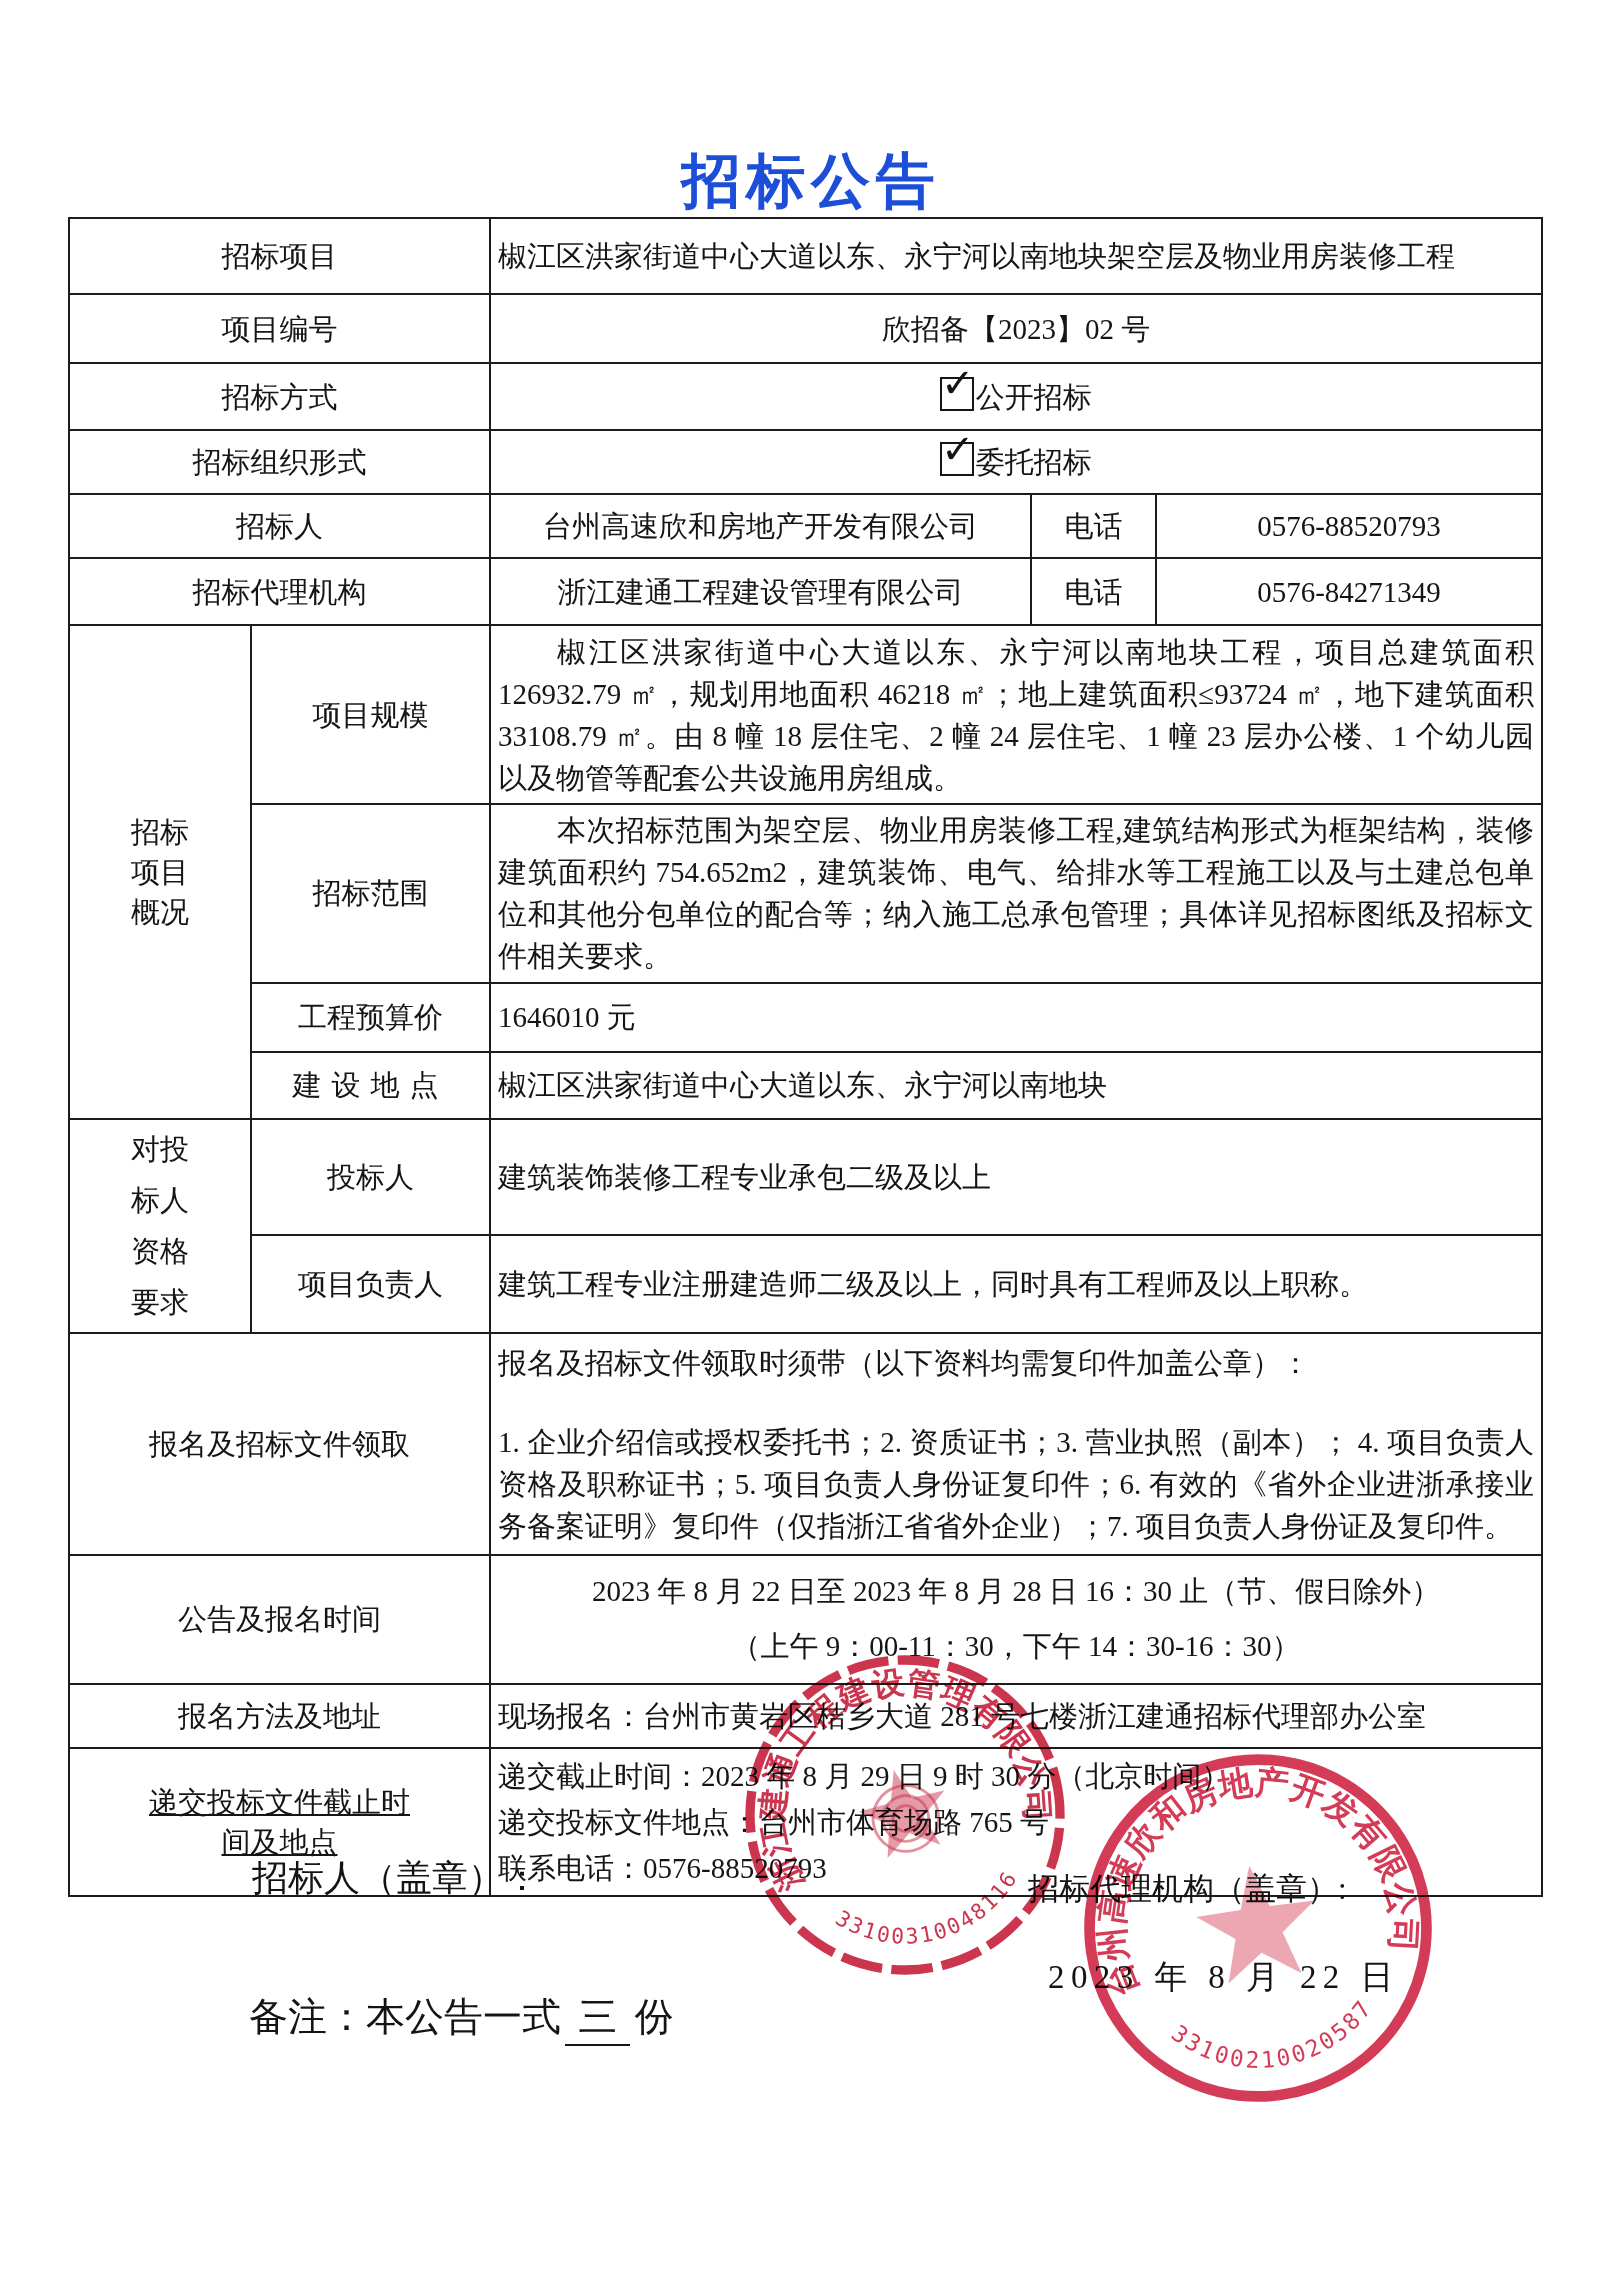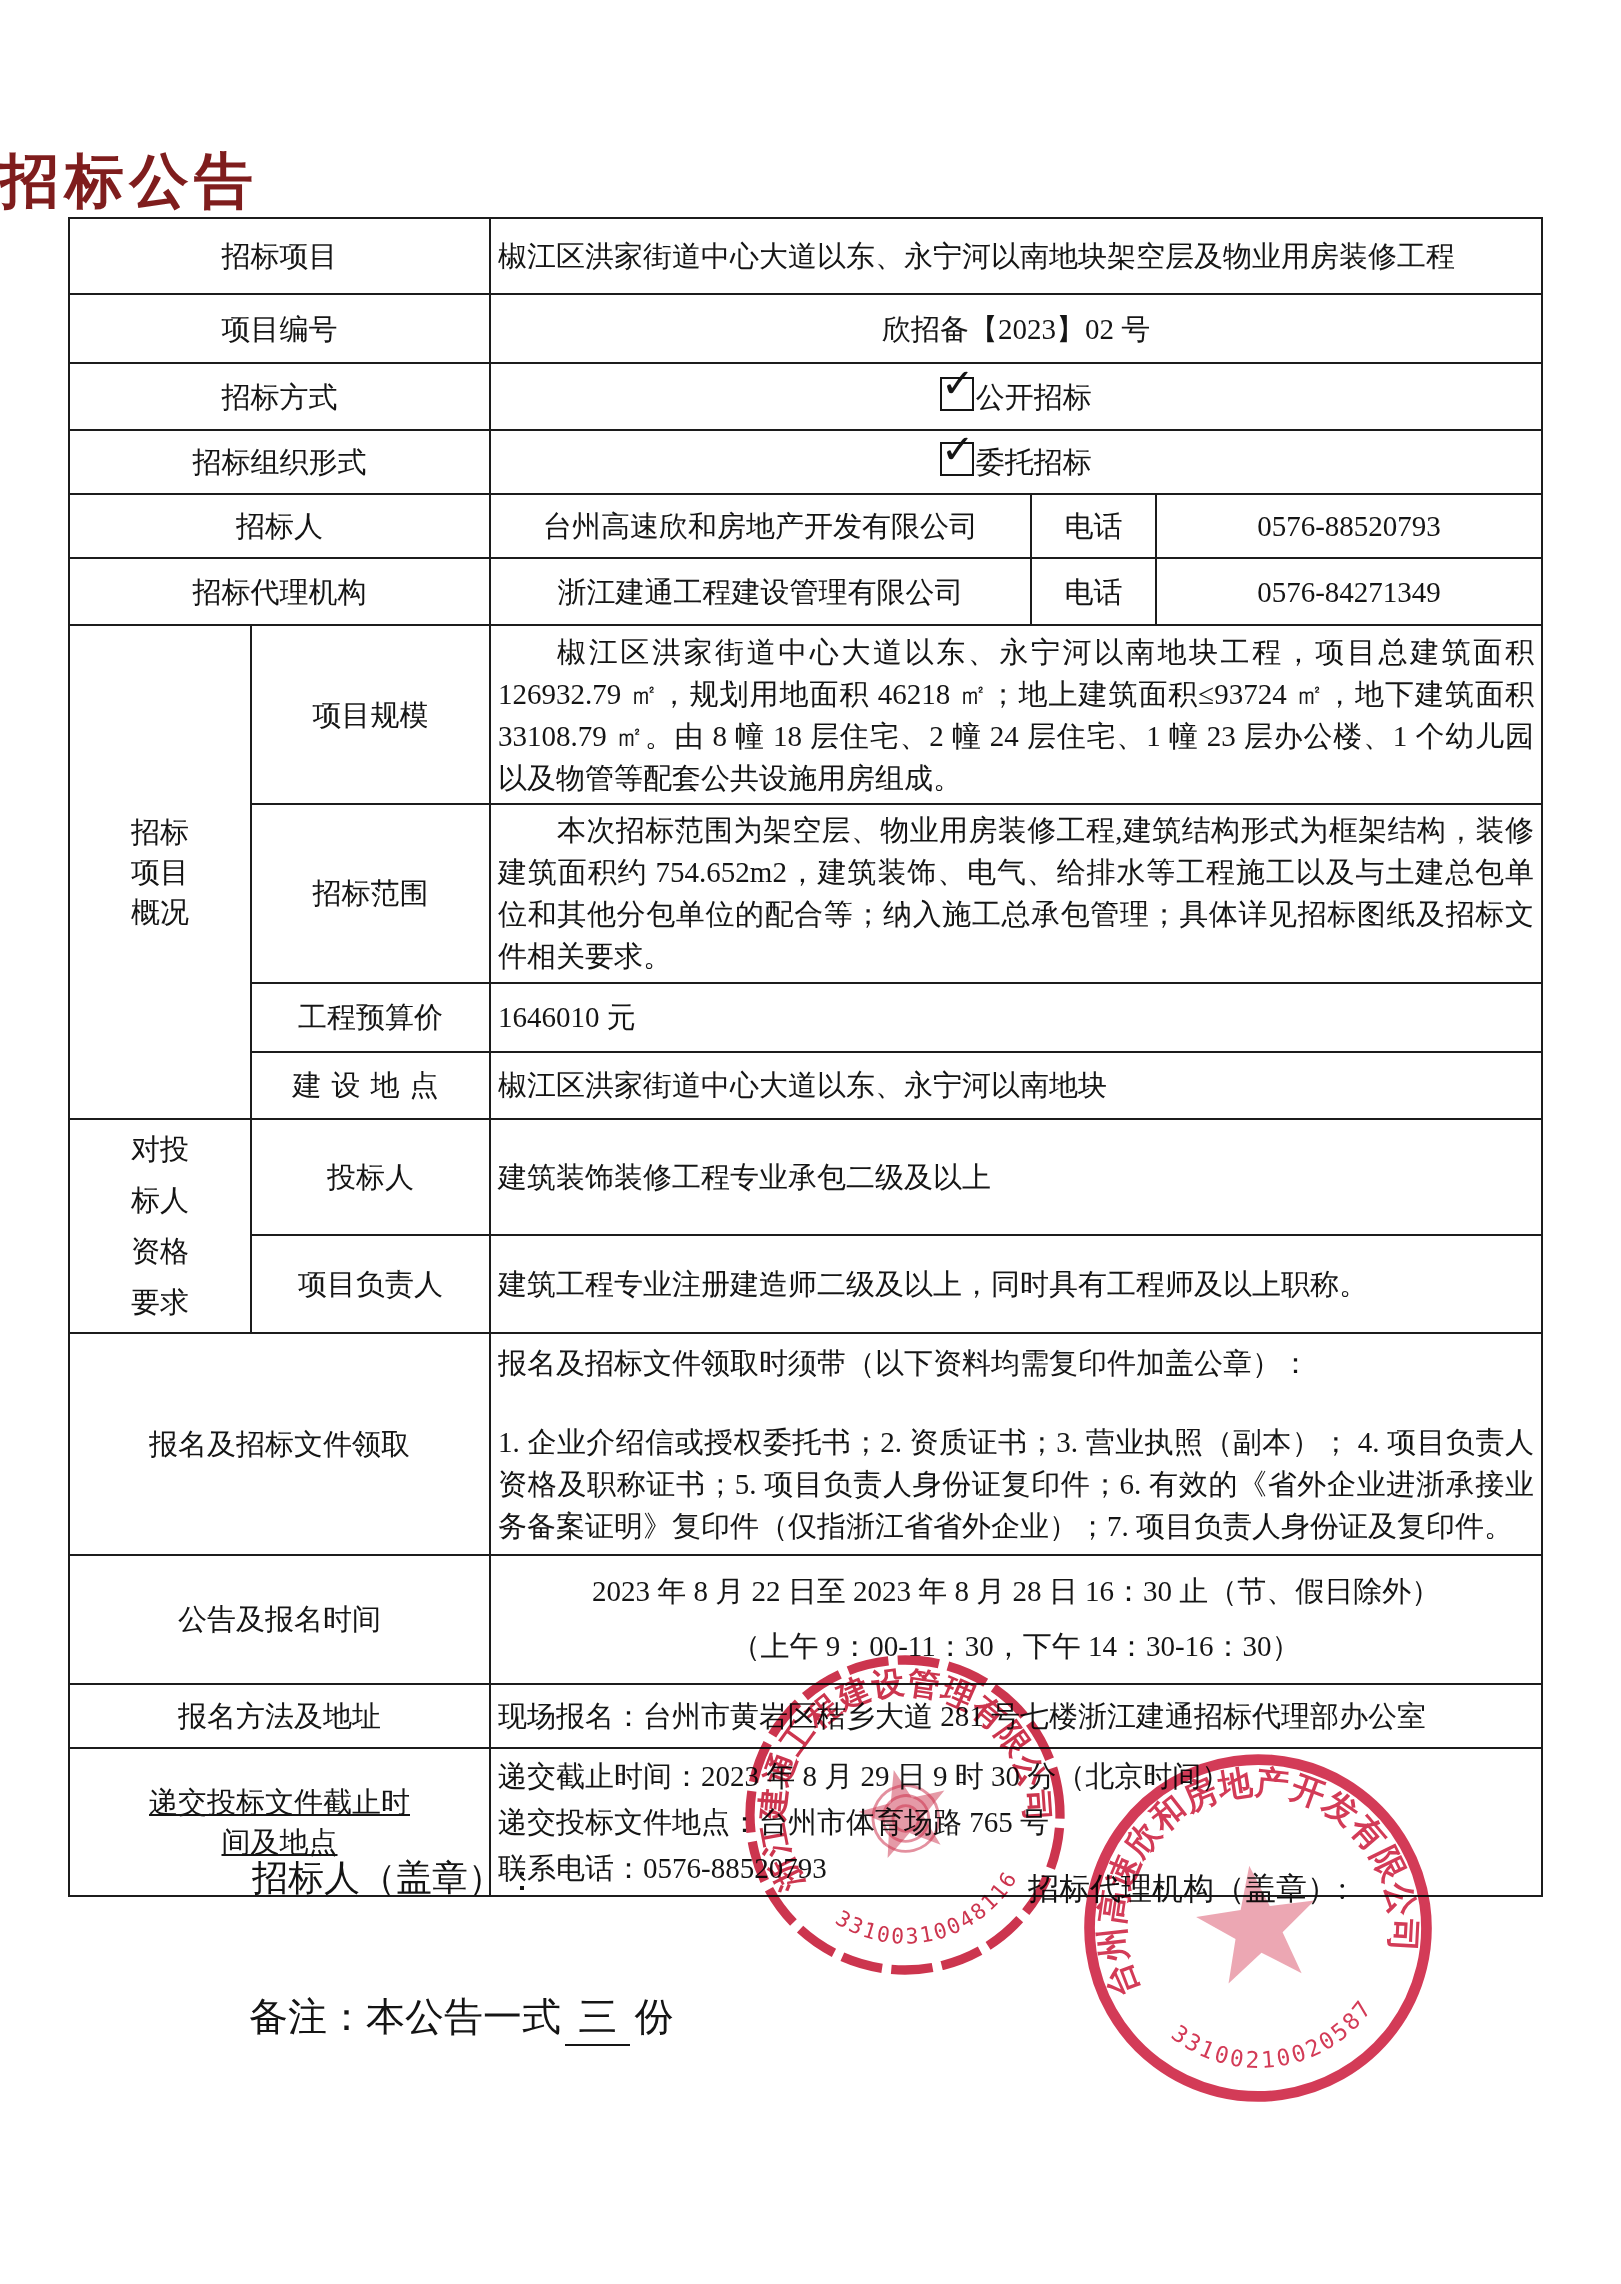--- a/index.html
+++ b/index.html
@@ -4,22 +4,22 @@
 <style>
   html,body{margin:0;padding:0;}
   body{
     width:1622px;height:2284px;position:relative;background:#ffffff;
     font-family:"Liberation Serif","DejaVu Serif",serif;color:#141414;
     overflow:hidden;
   }
   .page{position:absolute;inset:0;background:#fff;}
   
   .title{
-    position:absolute;top:142px;left:0;width:100%;
-    font-size:59px;font-weight:bold;letter-spacing:5.7px;color:#7f1d1d;
+    position:absolute;top:142px;left:0;width:100%;text-align:center;
+    font-size:59px;font-weight:bold;letter-spacing:5.7px;color:#1d4ed8;
   }
   
   table.doc{
     position:absolute;left:68px;top:217px;width:1474px;
     border-collapse:collapse;table-layout:fixed;
   }
   table.doc td{
     border:2.1px solid #1c1c1c;vertical-align:middle;
     font-size:29px;line-height:40px;color:#151515;
     padding:4.3px 7.1px;overflow:hidden;
@@ -173,20 +173,21 @@
           <p>递交截止时间：2023 年 8 月 29 日 9 时 30 分（北京时间）</p>
           <p>递交投标文件地点：台州市体育场路 765 号</p>
           <p>联系电话：0576-88520793</p>
         </td>
       </tr>
     </tbody>
   </table>
 
   <div class="seal-label-left">招标人（盖章）：</div>
   <div class="seal-label-right">招标代理机构（盖章）:</div>
+  <div class="date-line">2023 年 8 月 22 日</div>
   <div class="note-line"><span>备注：本公告一式</span><span class="count">三</span><span>份</span></div>
 
   <svg class="stamp stamp-agency" width="350" height="350" viewBox="0 0 490 490">
     <g transform="rotate(-14 245 245)" fill="none">
       <circle cx="245" cy="245" r="217" stroke="#c8233f" stroke-width="13" stroke-dasharray="58 13"></circle>
       <path id="ag-top" d="M 85.2 303.2 A 170 170 0 1 1 404.8 303.2" fill="none"></path>
       <path id="ag-bot" d="M 107.1 360.7 A 180 180 0 0 0 382.9 360.7" fill="none"></path>
       <text font-size="45" fill="#c8233f" font-weight="bold" font-family="Liberation Serif, DejaVu Serif, serif">
         <textPath href="#ag-top" startOffset="0" textLength="645">浙江建通工程建设管理有限公司</textPath>
       </text>

